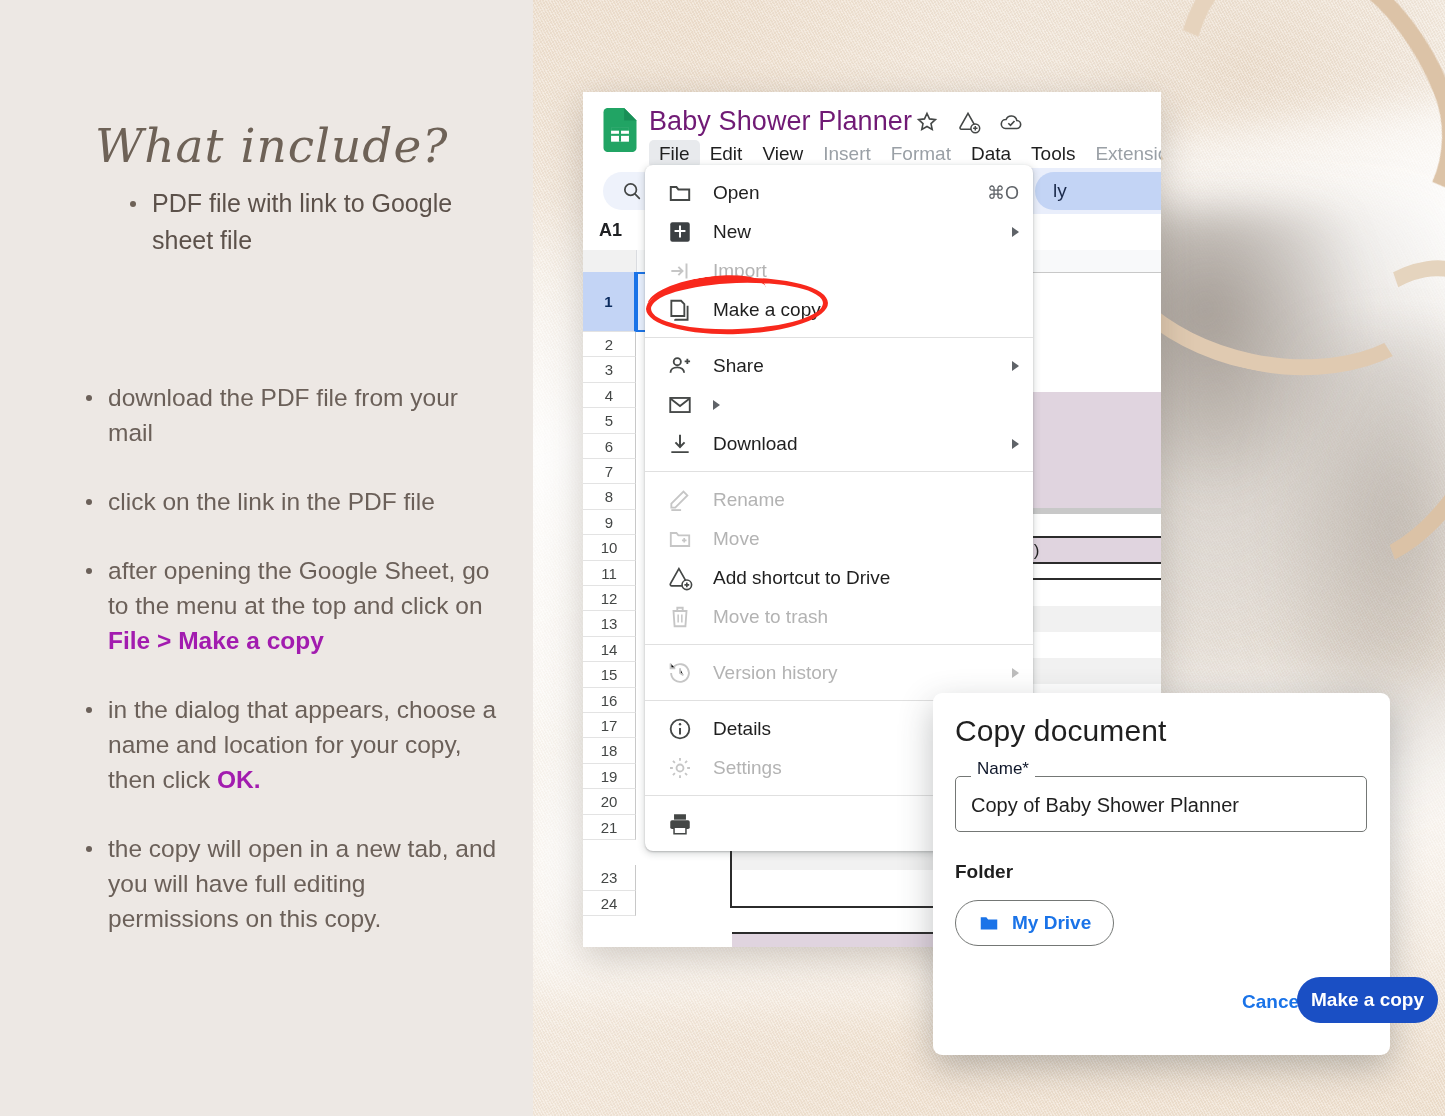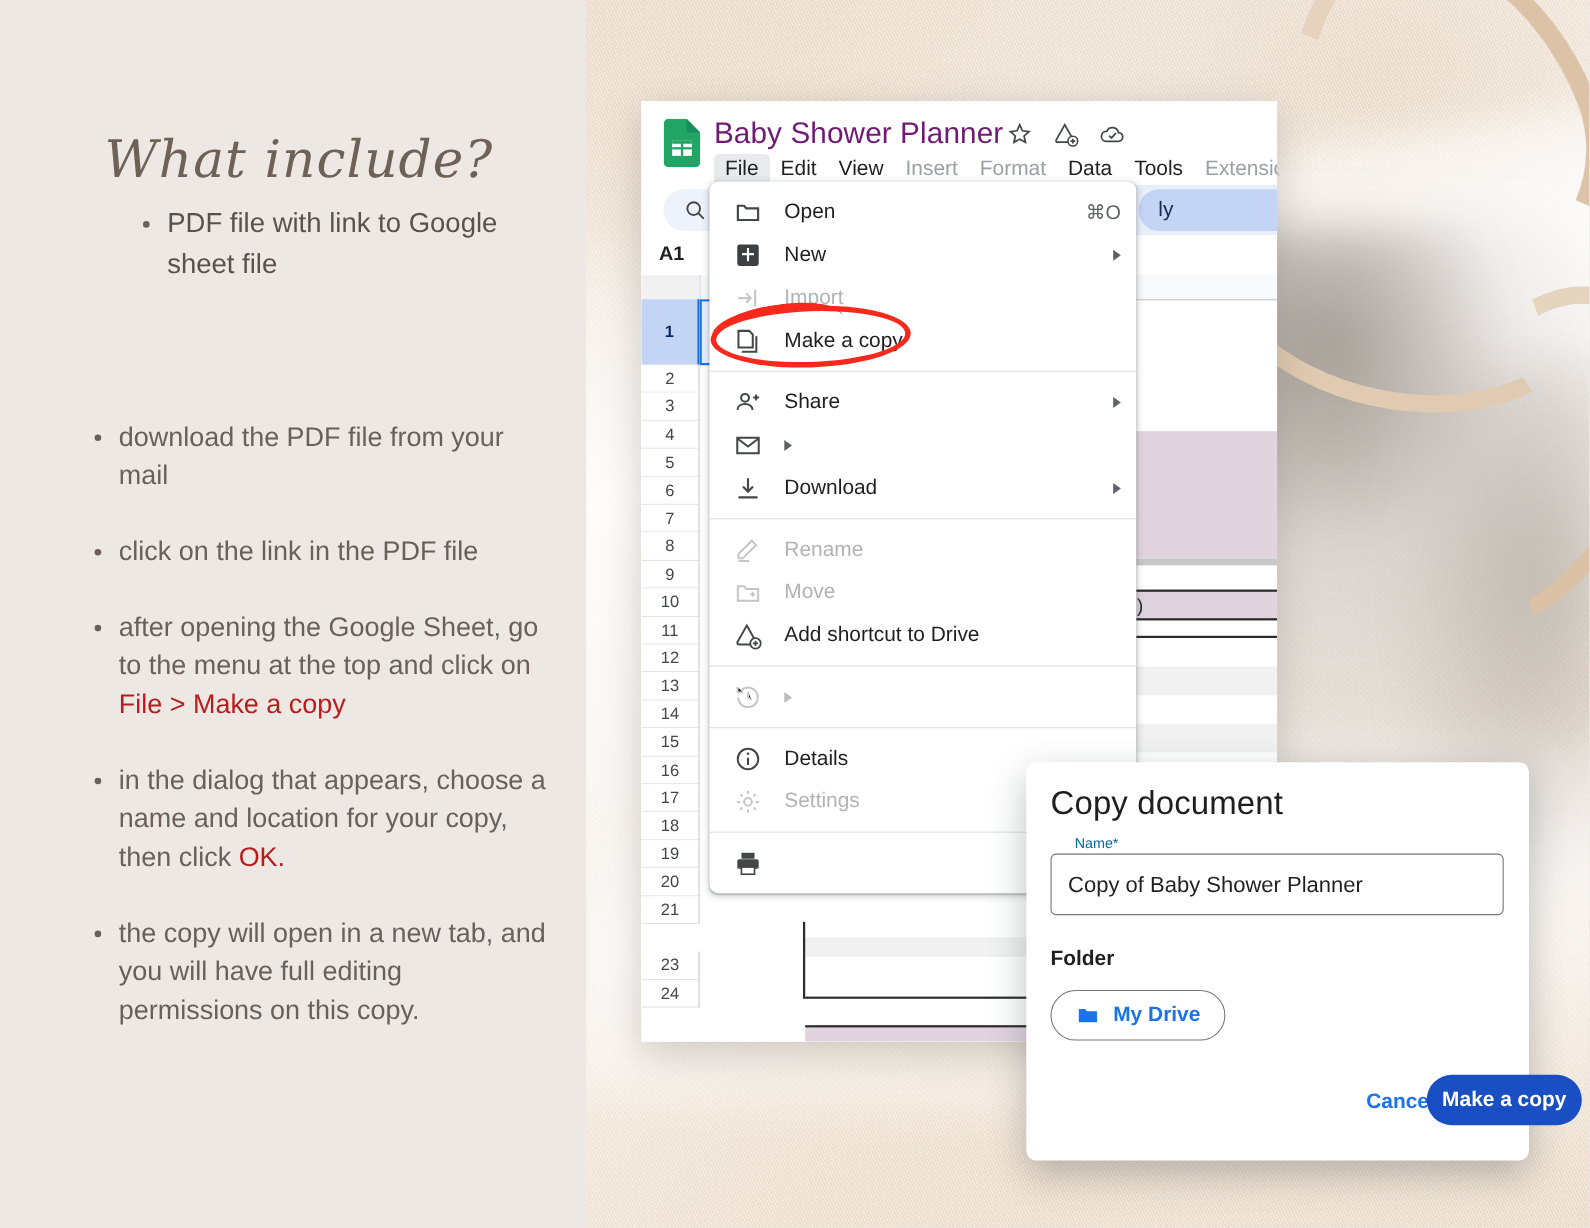--- a/index.html
+++ b/index.html
@@ -45,21 +45,21 @@
     margin:0;padding:0;list-style:none;
   }
   .steps li{
     position:relative;padding-left:30px;margin-bottom:34px;
     font-size:24.5px;line-height:35px;color:#6B6059;
   }
   .steps li:before{
     content:"";position:absolute;left:8px;top:15px;
     width:6px;height:6px;border-radius:50%;background:#6B6059;
   }
-  .steps b{color:#b91c1c;font-weight:normal;}
+  .steps b{color:#a21caf;font-weight:bold;}
 
   
   .photo{
     position:absolute;left:533px;top:0;width:912px;height:1116px;
     overflow:hidden;
     background:
       radial-gradient(ellipse 460px 300px at 78% 6%, #EBDCCB 0%, rgba(235,220,203,0) 70%),
       radial-gradient(ellipse 520px 380px at 18% 2%, #EEDFCE 0%, rgba(238,223,206,0) 72%),
       radial-gradient(ellipse 700px 420px at 45% 96%, #F0E1D0 0%, rgba(240,225,208,0) 75%),
       linear-gradient(158deg, #EFE1D1 0%, #F6EFE6 22%, #FBF7F1 42%, #F8F2EA 60%, #F2E6D8 82%, #EEDFCD 100%);
@@ -235,21 +235,21 @@
   }
   .dlg-title{
     position:absolute;left:22px;top:21px;font-size:30px;color:#1f1f1f;letter-spacing:.1px;
   }
   .name-field{
     position:absolute;left:22px;top:83px;width:412px;height:56px;
     border:1px solid #747775;border-radius:5px;box-sizing:border-box;
   }
   .name-legend{
     position:absolute;left:38px;top:66px;background:#fff;padding:0 6px;
-    font-size:13px;color:#0369a1;
+    font-size:17px;color:#0f172a;
   }
   .name-value{
     position:absolute;left:38px;top:101px;font-size:20px;color:#1f1f1f;white-space:nowrap;
   }
   .folder-label{
     position:absolute;left:22px;top:168px;font-size:19px;font-weight:bold;color:#1f1f1f;
   }
   .chip{
     position:absolute;left:22px;top:207px;height:46px;padding:0 22px;
     border:1px solid #747775;border-radius:23px;
@@ -504,28 +504,36 @@
 
     <div class="mrow">
       <svg class="mic" viewBox="0 0 24 24">
         <path fill="none" stroke="currentColor" stroke-width="1.6" d="M11 3.4 3.2 17.2a1.4 1.4 0 0 0 1.2 2.1h13.2a1.4 1.4 0 0 0 1.2-2.1L11 3.4z"></path>
         <circle cx="18.3" cy="18.3" r="4.4" fill="#fff" stroke="currentColor" stroke-width="1.5"></circle>
         <path stroke="currentColor" stroke-width="1.5" d="M18.3 16.1v4.4M16.1 18.3h4.4"></path>
       </svg>
       <span class="mlabel">Add shortcut to Drive</span>
     </div>
 
+    <div class="mrow dis">
+      <svg class="mic" viewBox="0 0 24 24">
+        <path fill="none" stroke="currentColor" stroke-width="1.7" d="M6 6.5h12l-1 14H7zM9.5 3.5h5v3h-5z"></path>
+        <path stroke="currentColor" stroke-width="1.4" d="M10.3 9.8v7.2M13.7 9.8v7.2"></path>
+      </svg>
+      <span class="mlabel">Move to trash</span>
+    </div>
 
     <div class="msep"></div>
 
     <div class="mrow dis">
       <svg class="mic" viewBox="0 0 24 24">
         <path fill="none" stroke="currentColor" stroke-width="1.7" d="M3.8 12a8.2 8.2 0 1 0 2.6-6"></path>
         <path stroke="currentColor" stroke-width="1.7" d="M3.3 3.3v4.3h4.3M12 7.6V12l3.1 2"></path>
       </svg>
+      <span class="mlabel">Version history</span>
       <span class="caret"></span>
     </div>
 
     <div class="msep"></div>
 
     <div class="mrow">
       <svg class="mic" viewBox="0 0 24 24">
         <circle cx="12" cy="12" r="8.6" fill="none" stroke="currentColor" stroke-width="1.7"></circle>
         <path stroke="currentColor" stroke-width="1.8" d="M12 11v6"></path>
         <circle cx="12" cy="7.6" r="1.1" fill="currentColor"></circle>

